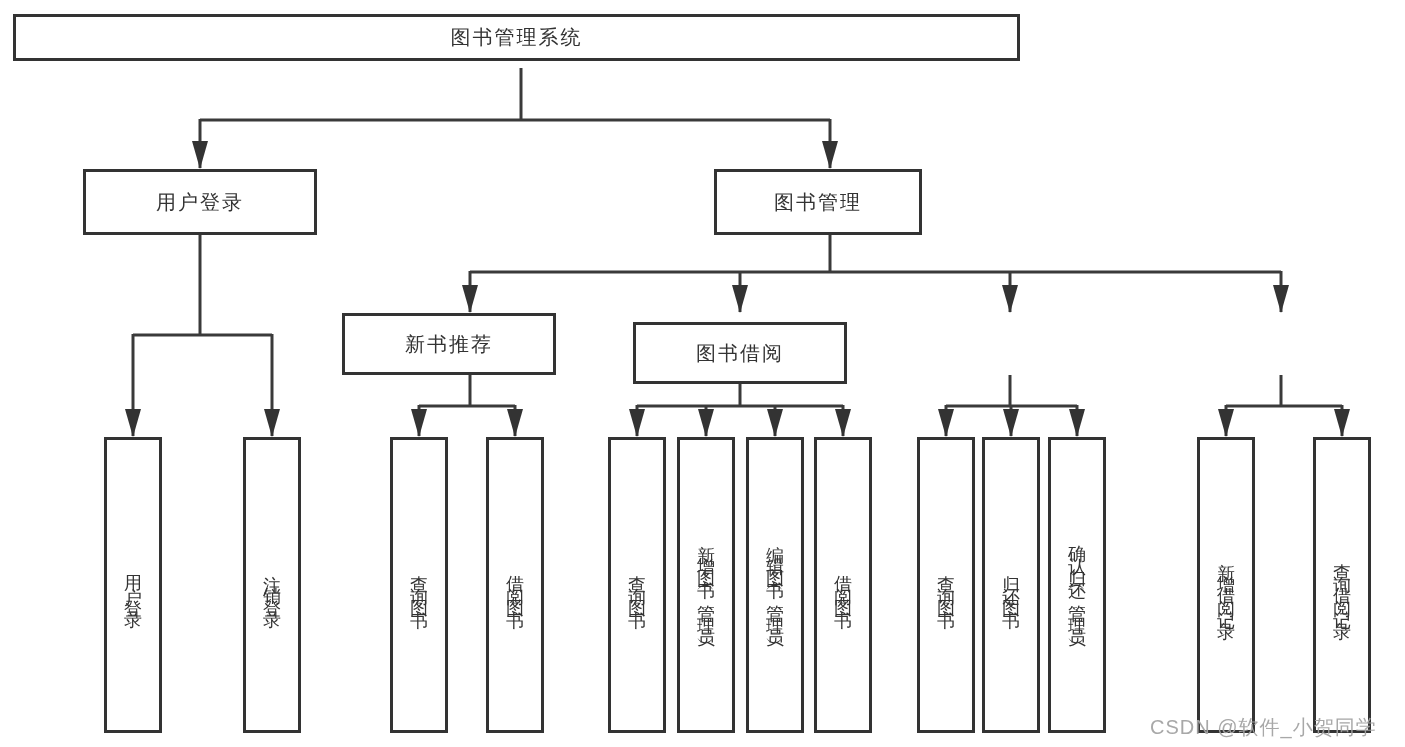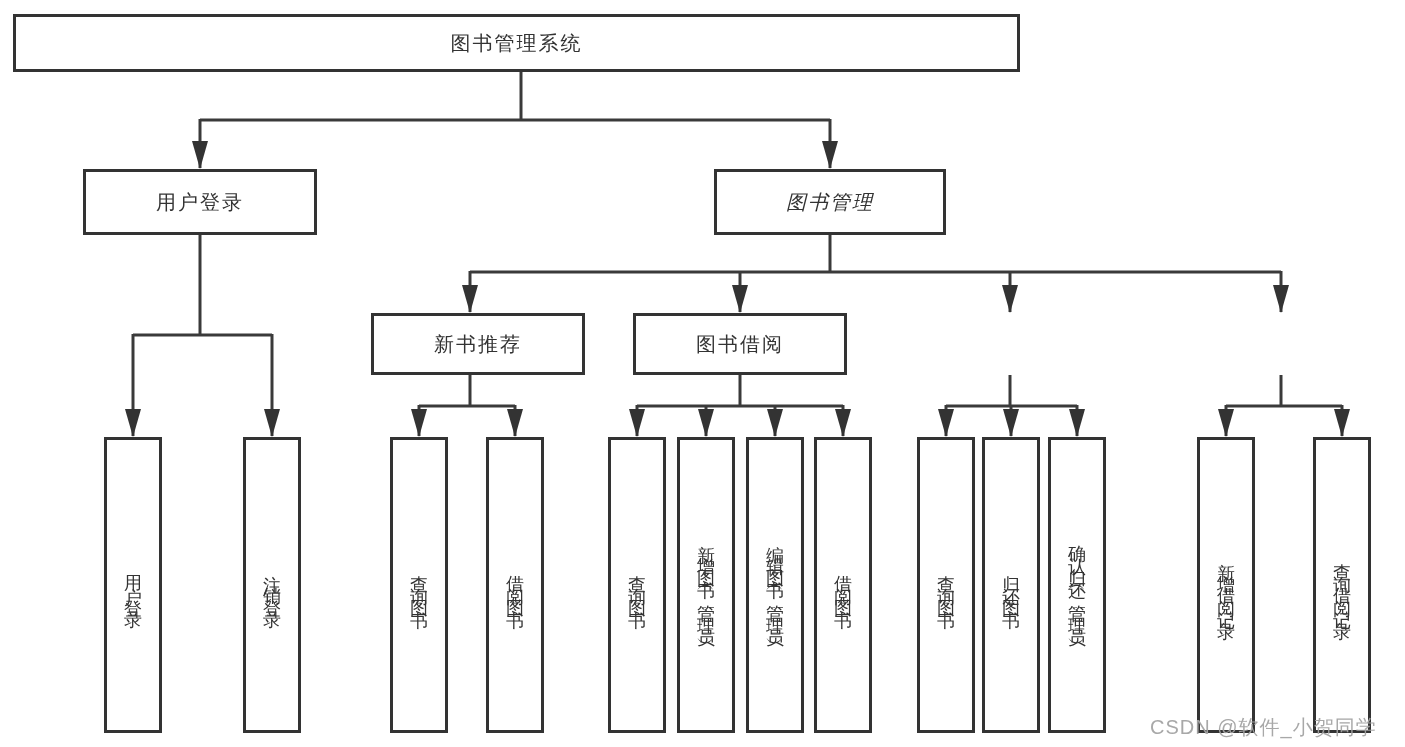--- a/index.html
+++ b/index.html
@@ -24,26 +24,26 @@
     background: #ffffff;
     display: flex;
     align-items: center;
     justify-content: center;
     color: #333333;
     font-size: 20px;
     letter-spacing: 2px;
     z-index: 2;
     text-align: center;
   }
-  .root-node   { left: 13px;   top: 14px;  width: 1007px; height: 58px; }
+  .root-node   { left: 13px;   top: 14px;  width: 1007px; height: 47px; }
   .l2-a        { left: 83px;   top: 169px; width: 234px;  height: 66px; }
-  .l2-b        { left: 714px;  top: 169px; width: 232px;  height: 66px; font-style: italic; }
+  .l2-b        { left: 714px;  top: 169px; width: 208px;  height: 66px; }
   .l3          { top: 313px;   width: 214px; height: 62px; }
-  .l3-a { left: 371px; }
-  .l3-b { left: 633px; }
+  .l3-a { left: 342px; }
+  .l3-b { left: 633px; margin-top: 9px; }
   .l3-c { left: 903px; }
   .l3-d { left: 1174px; }
   .leaf {
     top: 437px;
     width: 58px;
     height: 296px;
     writing-mode: vertical-rl;
     text-orientation: mixed;
     font-size: 18px;
     letter-spacing: 12px;

